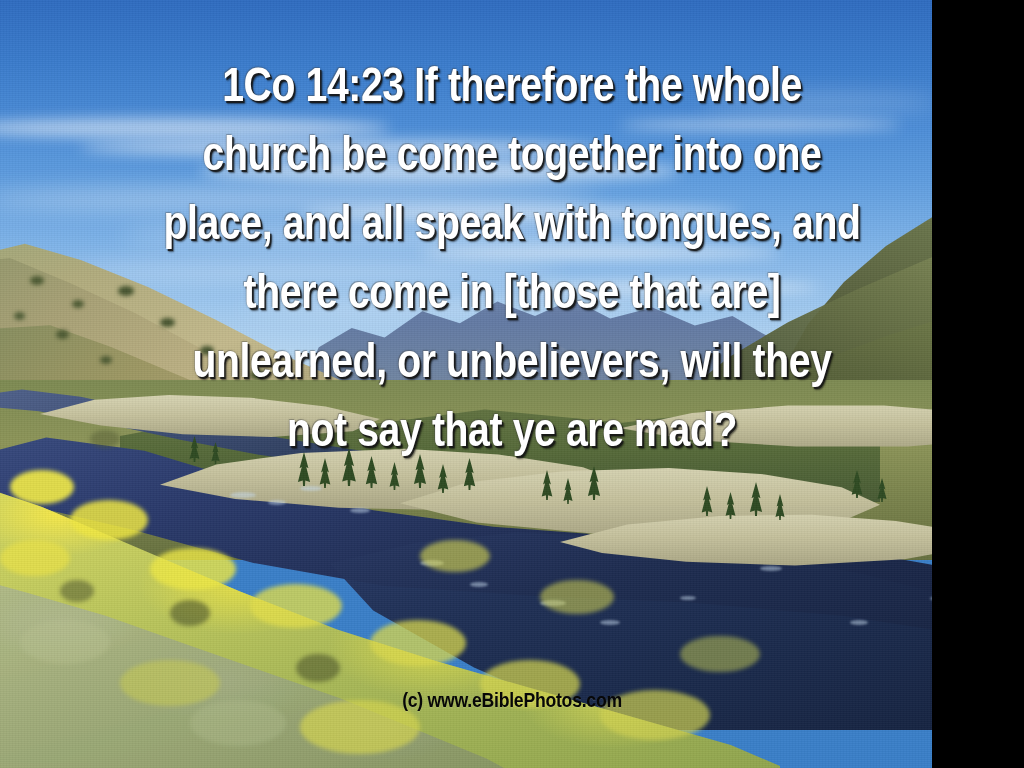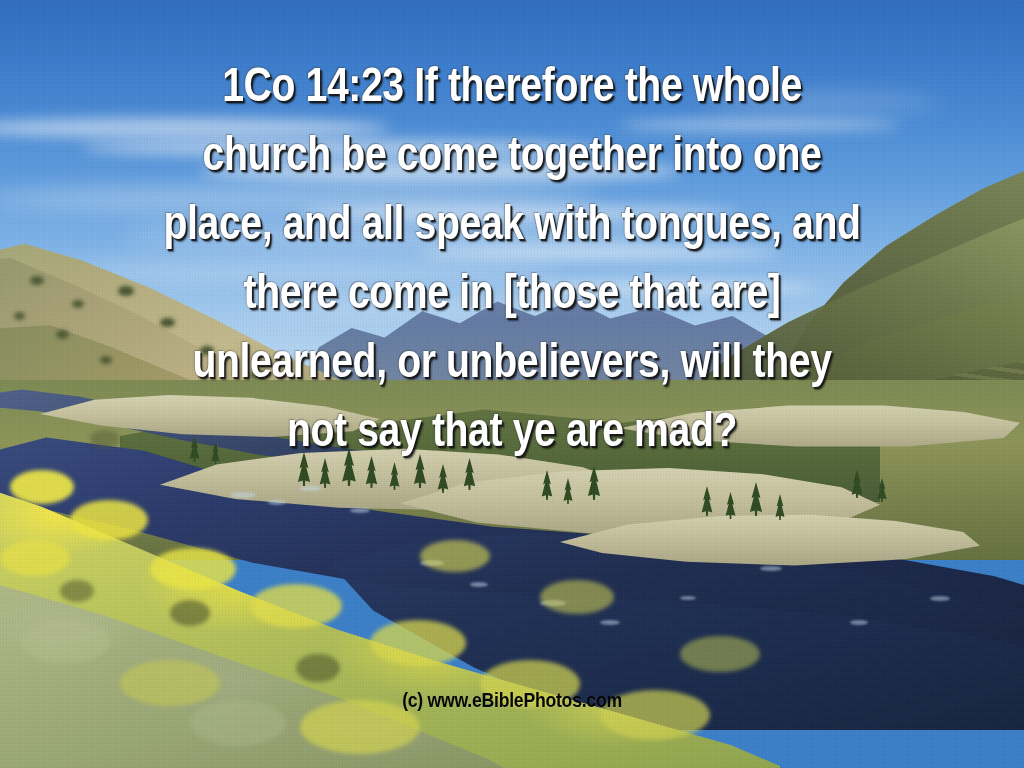--- a/index.html
+++ b/index.html
@@ -3,21 +3,21 @@
 <meta charset="utf-8">
 <title>Bible Verse Photo</title>
 <style>
   html, body {
     margin: 0;
     padding: 0;
     background: #000;
   }
   #stage {
     position: relative;
-    width: 1024px;
+    width: 932px;
     height: 768px;
     overflow: hidden;
     font-family: "Liberation Sans", sans-serif;
     background: #3a7fc8;
   }
 
   
   .layer { position: absolute; }
 
   

